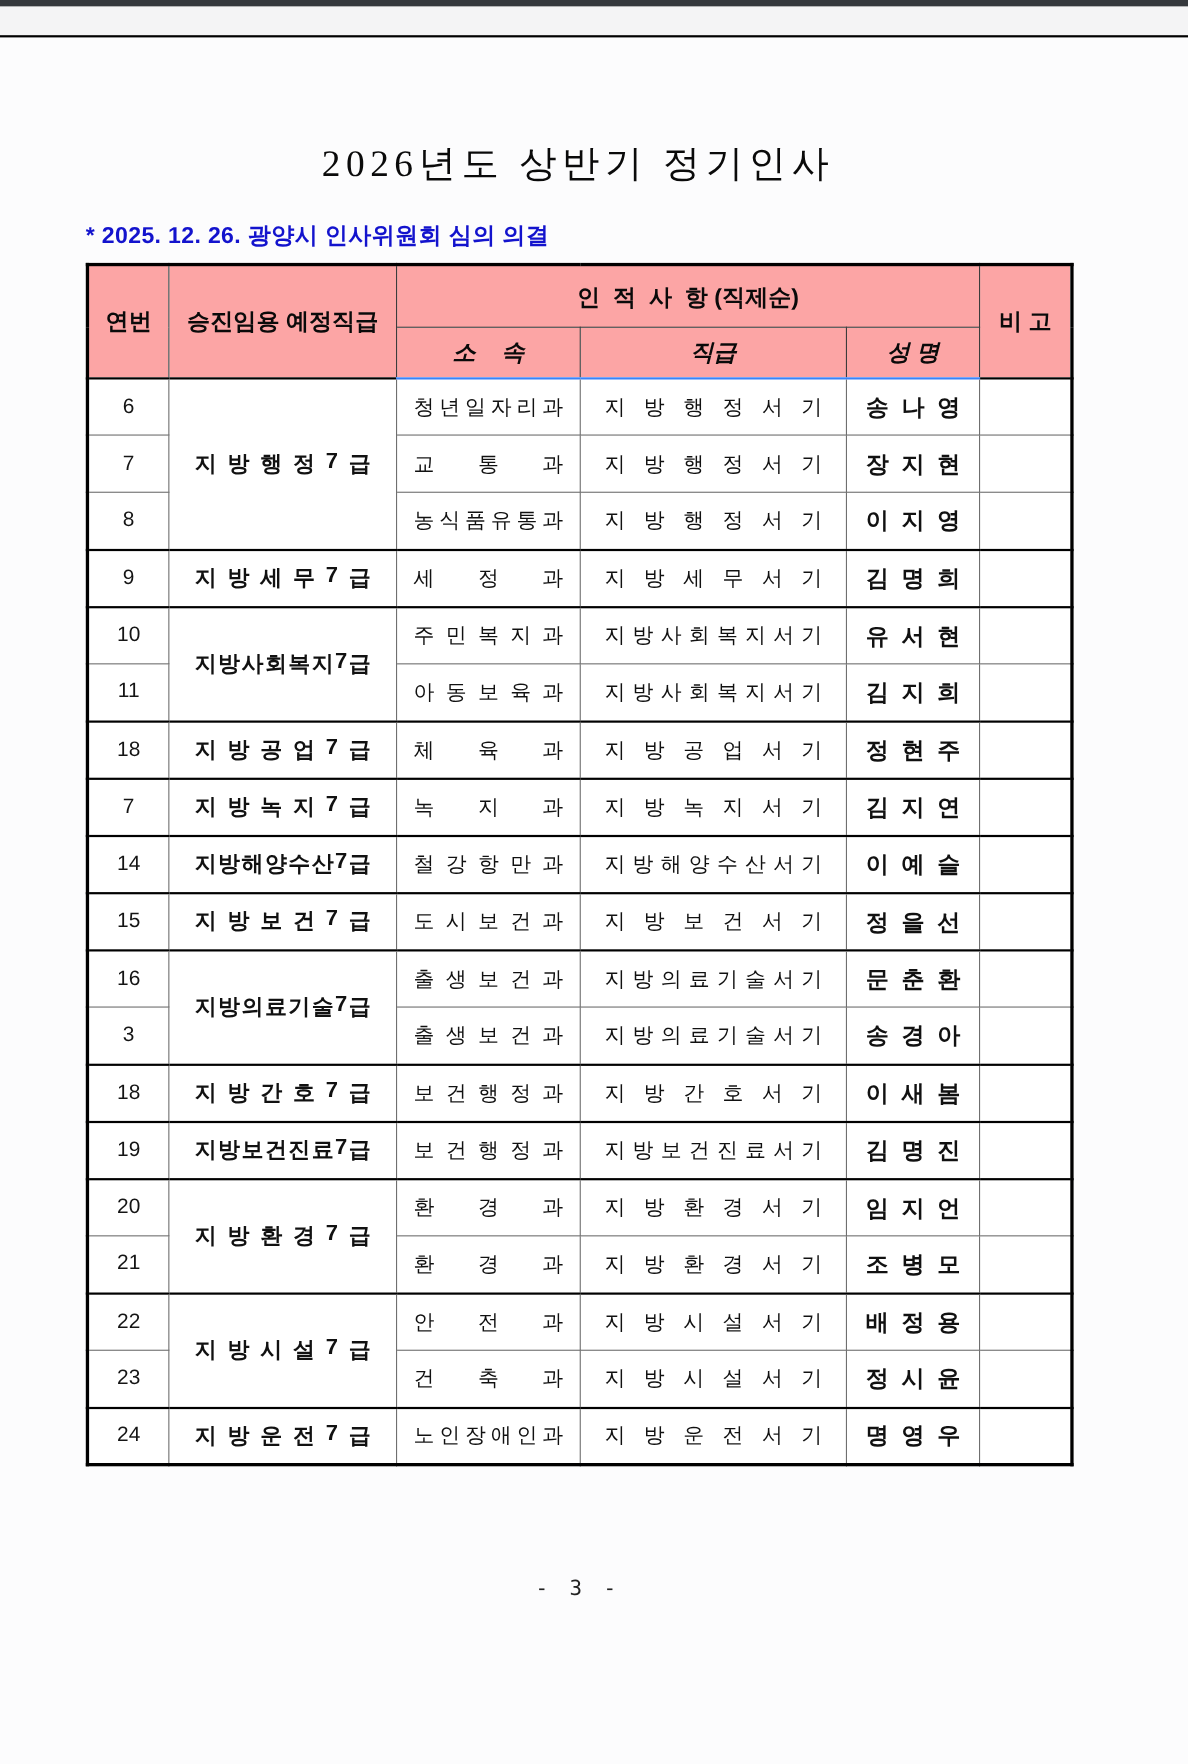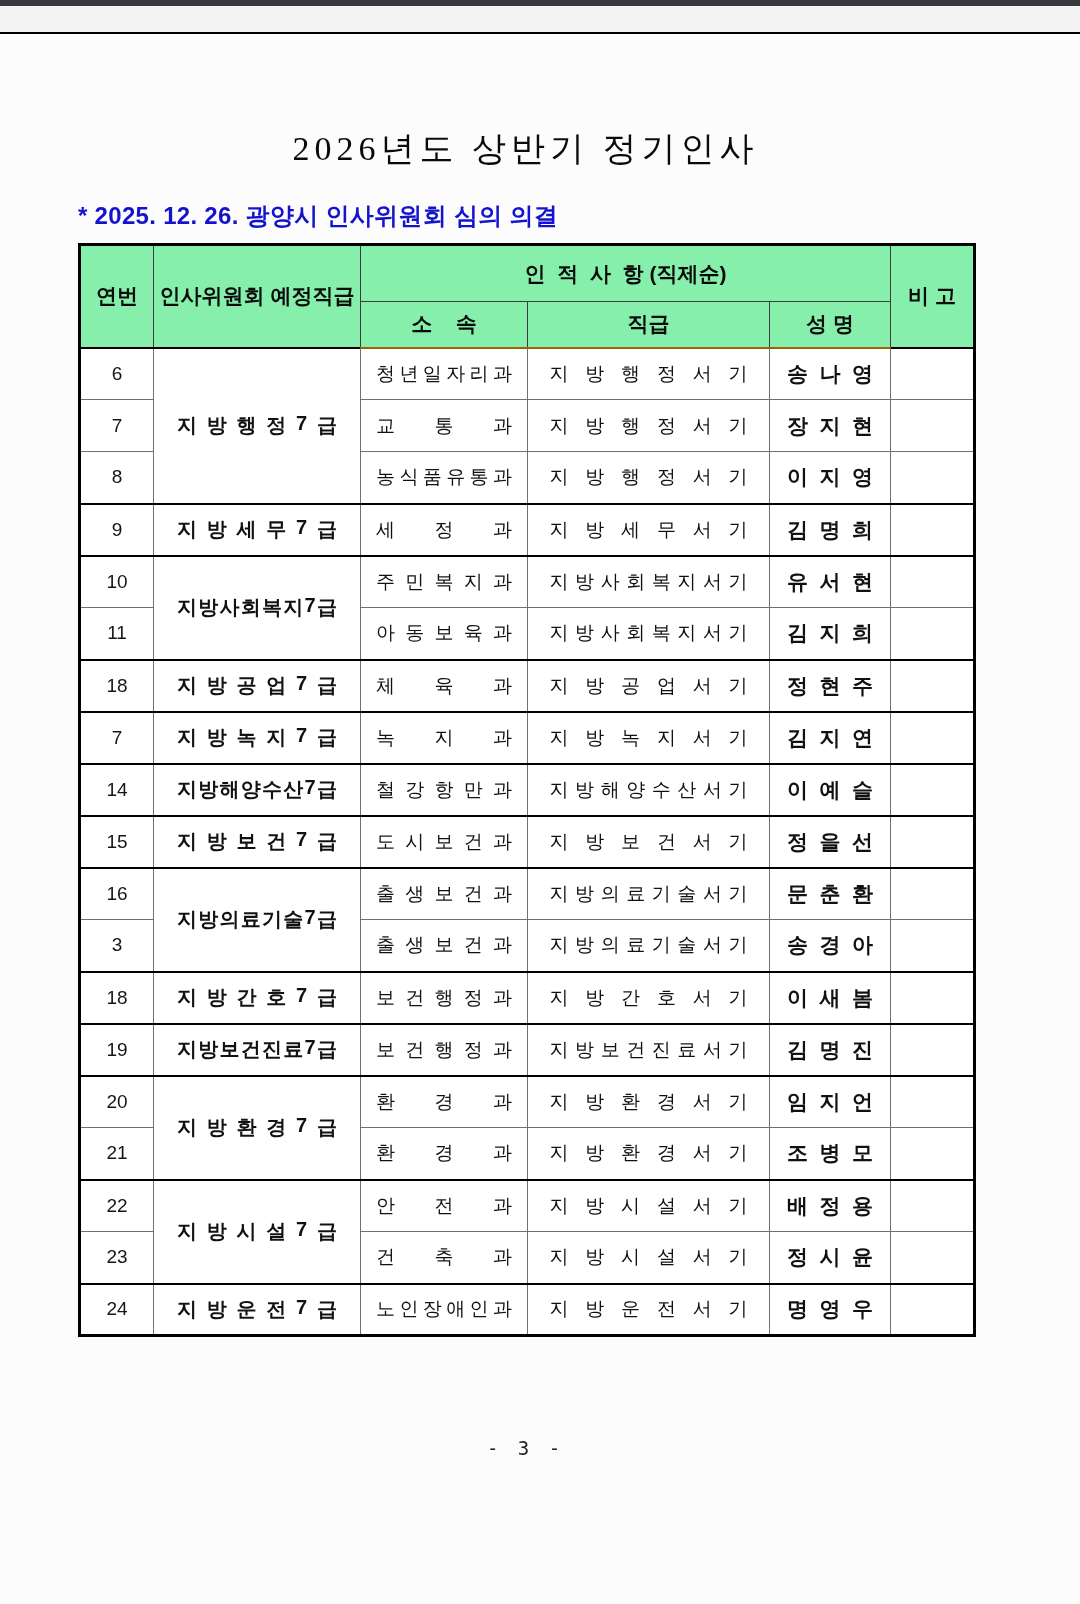--- a/index.html
+++ b/index.html
@@ -13,37 +13,37 @@
   .subtitle{
     margin-top:92px;text-align:center;
     font-family:"Liberation Serif",serif;
     font-size:34px;font-weight:500;letter-spacing:5px;color:#0a0a0a;
   }
   .main-title{
     margin-top:6px;text-align:center;
     font-size:49px;font-weight:800;letter-spacing:2px;color:#000;
   }
   .note{
-    margin-top:28px;font-size:24px;font-weight:700;color:#1313cd;letter-spacing:0.3px;
+    margin-top:28px;font-size:21px;font-weight:700;color:#1313cd;letter-spacing:0.3px;
   }
   table.roster{
     margin-top:11px;border-collapse:collapse;table-layout:fixed;
     width:895px;border:3px solid #000;background:#fff;
   }
   th,td{
     border:1px solid #6f6f6f;text-align:center;vertical-align:middle;
     padding:0;overflow:hidden;
   }
   thead th{
-    background:#86efac;font-size:21px;font-weight:700;white-space:pre;
+    background:#fca5a5;font-size:21px;font-weight:700;white-space:pre;
     border-color:#3c3c3c;color:#0a0a0a;
   }
   thead tr.h1{height:57px;}
   thead tr.h2{height:46px;}
-  thead tr.h2 th{border-bottom:2px solid #a16207;}
+  thead tr.h2 th{border-bottom:2px solid #3b82f6;font-style:italic;}
   tbody tr{height:52px;}
   tbody tr.gs td{border-top:2px solid #000;}
   td.c-no{font-size:19px;color:#151515;}
   td.c-pos{font-weight:700;}
   .dist{display:flex;justify-content:space-between;margin:0 auto;}
   .dist.pos{width:160px;font-weight:700;font-size:20px;}
   .dist.dept{width:136px;font-size:19px;}
   .dist.rank{width:198px;font-size:19px;}
   .dist.name{width:86px;font-weight:700;font-size:21px;}
   .page-number{
@@ -67,21 +67,21 @@
       <col style="width:74px">
         <col style="width:207px">
         <col style="width:167px">
       <col style="width:242px">
         <col style="width:121px">
         <col style="width:84px">
     </colgroup>
     <thead>
       <tr class="h1">
         <th rowspan="2">연번</th>
-        <th rowspan="2">인사위원회 예정직급</th>
+        <th rowspan="2">승진임용 예정직급</th>
         <th colspan="3">인  적  사  항 (직제순)</th>
         <th rowspan="2">비 고</th>
       </tr>
       <tr class="h2">
         <th>소    속</th>
         <th>직급</th>
         <th>성 명</th>
       </tr>
     </thead>
     <tbody>

